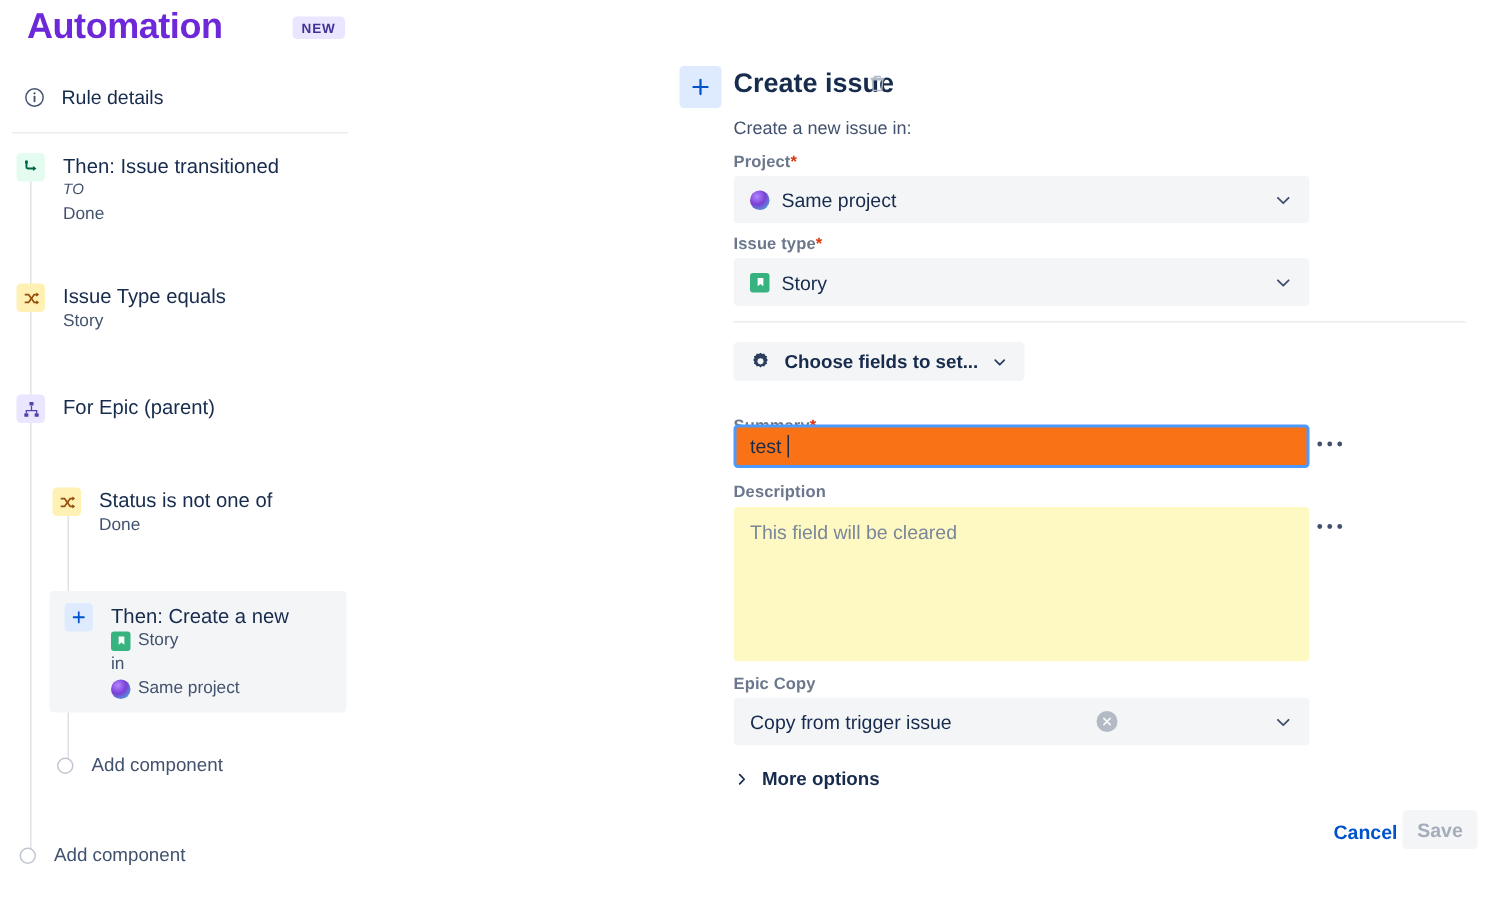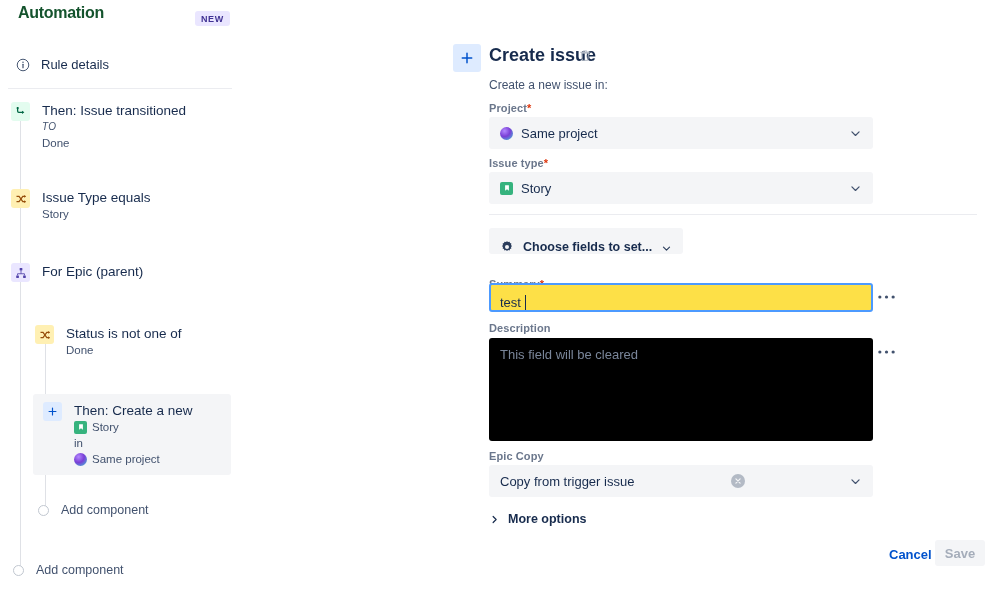--- a/index.html
+++ b/index.html
@@ -14,22 +14,22 @@
   }
 
   
   .left-col {
     position: absolute; left: 0; top: 0;
     width: 445px; height: 598px;
   }
 
   .page-title {
     position: absolute; left: 18px; top: 4px;
-    font-size: 16px; font-weight: bold; letter-spacing: -0.3px;
-    color: #14532d;
+    font-size: 24px; font-weight: bold; letter-spacing: -0.3px;
+    color: #6d28d9;
   }
   .new-badge {
     position: absolute; left: 195px; top: 11px;
     background: #eae6ff; color: #403294;
     font-size: 9px; font-weight: bold; letter-spacing: 0.6px;
     padding: 3px 6px 2px; border-radius: 3px;
   }
 
   .rule-details-row {
     position: absolute; left: 12px; top: 55px;
@@ -153,43 +153,43 @@
     margin-left: auto; margin-right: 8px;
   }
 
   .divider-panel {
     position: absolute; left: 44px; width: 488px; height: 1px; background: #ebecf0;
   }
 
   .choose-fields-btn {
     position: absolute; left: 44px; top: 228px;
     height: 26px; background: #f4f5f7; border: none; border-radius: 3px;
-    display: flex; align-items: flex-end; gap: 9px;
+    display: flex; align-items: center; gap: 9px;
     padding: 0 11px; font-size: 12.5px; font-weight: bold; color: #172b4d;
     font-family: "Liberation Sans", sans-serif;
     cursor: pointer;
   }
 
   .text-input {
     position: absolute; left: 44px; top: 283px;
     width: 384px; height: 29px;
-    background: #fde047; border: 2px solid #4c9aff; border-radius: 3px;
+    background: #f97316; border: 2px solid #4c9aff; border-radius: 3px;
     padding: 0 9px; font-size: 13px; color: #172b4d;
     font-family: "Liberation Sans", sans-serif;
-    display: flex; align-items: flex-end;
+    display: flex; align-items: center;
   }
   .caret {
     display:inline-block; width: 1px; height: 15px; background: #172b4d;
     margin-left: 4px;
   }
 
   .textarea-box {
     position: absolute; left: 44px; top: 338px;
     width: 384px; height: 103px;
-    background: #000000; border: 1px solid transparent; border-radius: 3px;
+    background: #fef9c3; border: 1px solid transparent; border-radius: 3px;
     padding: 8px 10px; font-size: 13px; color: #7a869a;
     font-family: "Liberation Sans", sans-serif;
   }
 
   .dots-btn {
     position: absolute;
     font-size: 16px; letter-spacing: 1.5px; color: #42526e;
     line-height: 1;
   }
 

